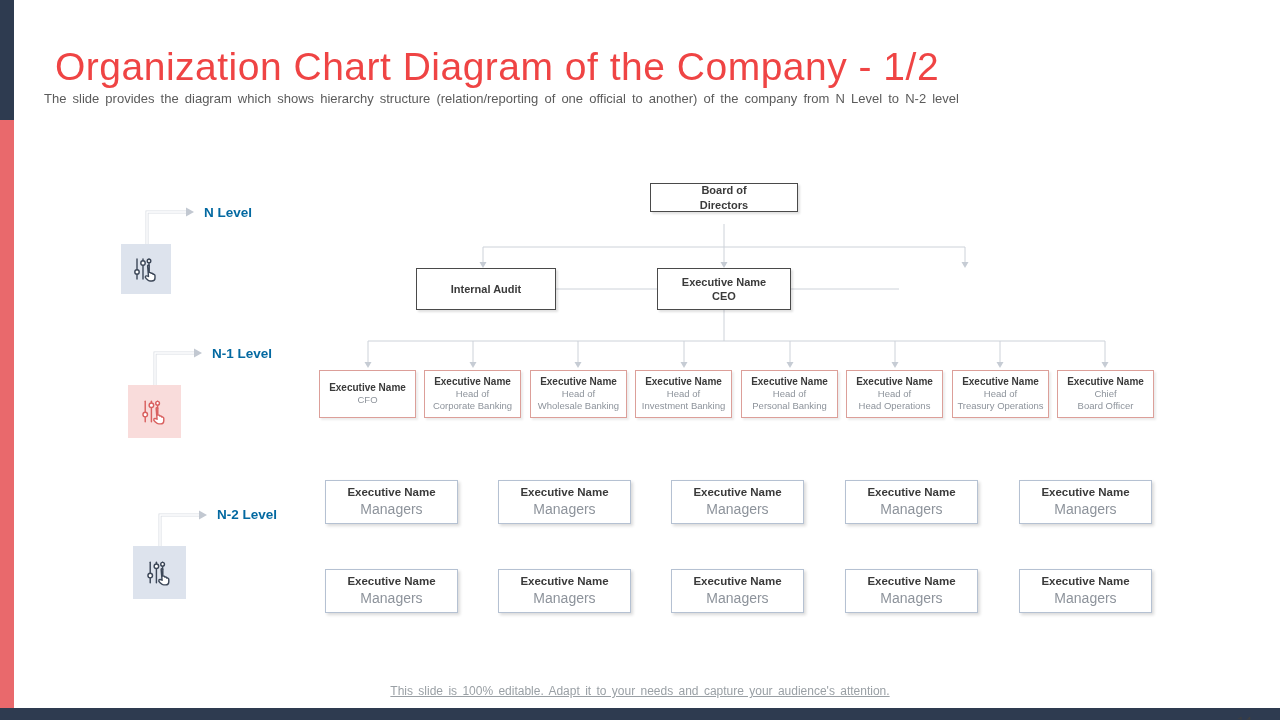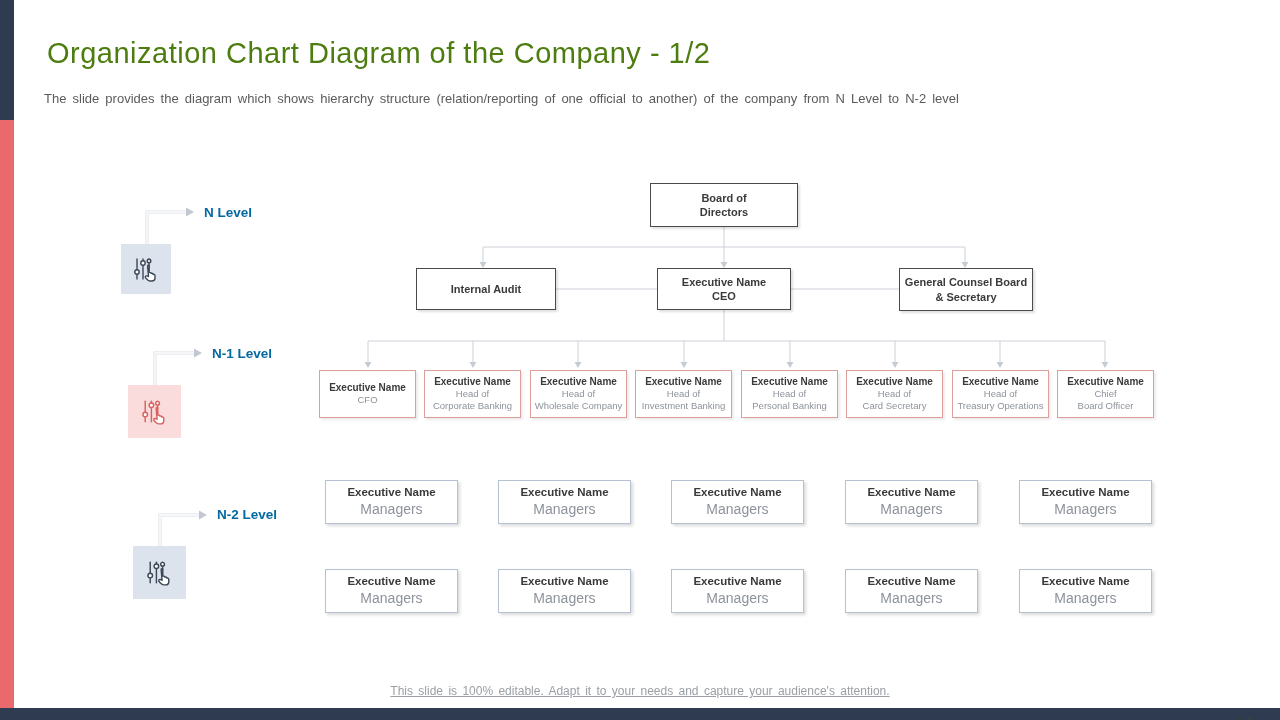--- a/index.html
+++ b/index.html
@@ -4,22 +4,22 @@
 <style>
   html,body{margin:0;padding:0;background:#fff;}
   .slide{
     position:relative;width:1280px;height:720px;overflow:hidden;background:#ffffff;
     font-family:"Liberation Sans","DejaVu Sans",sans-serif;color:#3a3a3a;
   }
   .strip-navy{position:absolute;left:0;top:0;width:14px;height:120px;background:#2e3b50;}
   .strip-red{position:absolute;left:0;top:120px;width:14px;height:588px;background:#e9696c;}
   .bottom-bar{position:absolute;left:0;bottom:0;width:1280px;height:12px;background:#2e3b50;}
   .title{
-    position:absolute;left:43px;top:33px;margin:4px;font-size:29px;font-weight:400;
-    letter-spacing:.5px;color:#4d7c0f;white-space:nowrap;
+    position:absolute;left:43px;top:33px;margin:12px;font-size:39px;font-weight:400;
+    letter-spacing:.5px;color:#ef4444;white-space:nowrap;
   }
   .subtitle{
     position:absolute;left:44px;top:91px;margin:0;font-size:13px;color:#5b5b5b;
     word-spacing:2.5px;white-space:nowrap;
   }
   .connectors{position:absolute;left:0;top:0;pointer-events:none;}
   .box{
     position:absolute;background:#fff;display:flex;flex-direction:column;
     align-items:center;justify-content:center;text-align:center;box-sizing:border-box;
   }
@@ -139,79 +139,76 @@
         <circle cx="7" cy="19" r="2.2" fill="#fff"></circle>
       <line x1="13" y1="6" x2="13" y2="26"></line>
         <circle cx="13" cy="10" r="2.2" fill="#fff"></circle>
       <line x1="19" y1="6" x2="19" y2="13"></line>
         <circle cx="19" cy="8" r="1.8" fill="#fff"></circle>
       <path fill="#fff" d="M17.6 13 c0-1 1.6-1 1.6 0 v6.5 c.9-.3 1.8.1 2 .9 c.9-.3 1.8.1 1.9 1 c1-.3 1.9.3 1.9 1.4 v2.1 c0 1.8-1.3 3.1-3.2 3.1 h-1.8 c-1.7 0-2.4-1.2-3.5-2.2 c-.7-.7-1.6-1.5-1.2-2.3 c.4-.9 2-.8 3.2 0 z"></path>
     </svg>
   </div>
   <div class="level-label" style="left:217px;top:507px;">N-2 Level</div>
 
-  <div class="box box-dark" style="left:650px;top:183px;width:148px;height:44px;">
+  <div class="box box-dark" style="left:650px;top:183px;width:148px;height:29px;">
     <div class="bname-lg board-text">
       <div>Board of</div>
         <div>Directors</div>
     </div>
   </div>
 
   <div class="box box-dark" style="left:416px;top:268px;width:140px;height:42px;">
     <div class="bname-lg">Internal Audit</div>
   </div>
 
   <div class="box box-dark" style="left:657px;top:268px;width:134px;height:42px;">
     <div class="bname-lg">Executive Name</div>
     <div class="bname-lg">CEO</div>
   </div>
 
-  <div class="box box-dark" style="left:899px;top:268px;width:134px;height:43px;">
-    <div class="bname-lg gc-text">General Counsel Board &amp; Secretary</div>
-  </div>
 
   <div class="box box-n1" style="left:319px;top:370px;width:97px;height:48px;">
     <div class="bname-sm">Executive Name</div>
     <div class="brole">
         <div>CFO</div>
       </div>
   </div>
   <div class="box box-n1" style="left:424px;top:370px;width:97px;height:48px;">
     <div class="bname-sm">Executive Name</div>
     <div class="brole">
         <div>Head of</div>
         <div>Corporate Banking</div>
       </div>
   </div>
   <div class="box box-n1" style="left:530px;top:370px;width:97px;height:48px;">
     <div class="bname-sm">Executive Name</div>
     <div class="brole">
         <div>Head of</div>
-        <div>Wholesale Company</div>
+        <div>Wholesale Banking</div>
       </div>
   </div>
   <div class="box box-n1" style="left:635px;top:370px;width:97px;height:48px;">
     <div class="bname-sm">Executive Name</div>
     <div class="brole">
         <div>Head of</div>
         <div>Investment Banking</div>
       </div>
   </div>
   <div class="box box-n1" style="left:741px;top:370px;width:97px;height:48px;">
     <div class="bname-sm">Executive Name</div>
     <div class="brole">
         <div>Head of</div>
         <div>Personal Banking</div>
       </div>
   </div>
   <div class="box box-n1" style="left:846px;top:370px;width:97px;height:48px;">
     <div class="bname-sm">Executive Name</div>
     <div class="brole">
         <div>Head of</div>
-        <div>Card Secretary</div>
+        <div>Head Operations</div>
       </div>
   </div>
   <div class="box box-n1" style="left:952px;top:370px;width:97px;height:48px;">
     <div class="bname-sm">Executive Name</div>
     <div class="brole">
         <div>Head of</div>
         <div>Treasury Operations</div>
       </div>
   </div>
   <div class="box box-n1" style="left:1057px;top:370px;width:97px;height:48px;">

